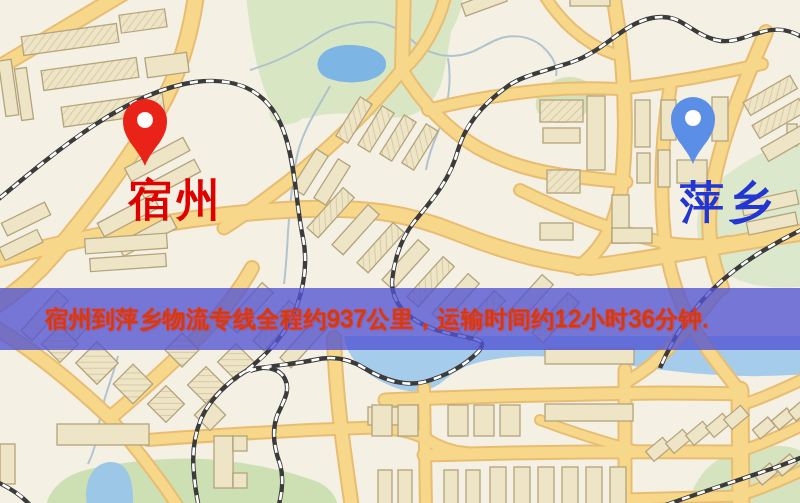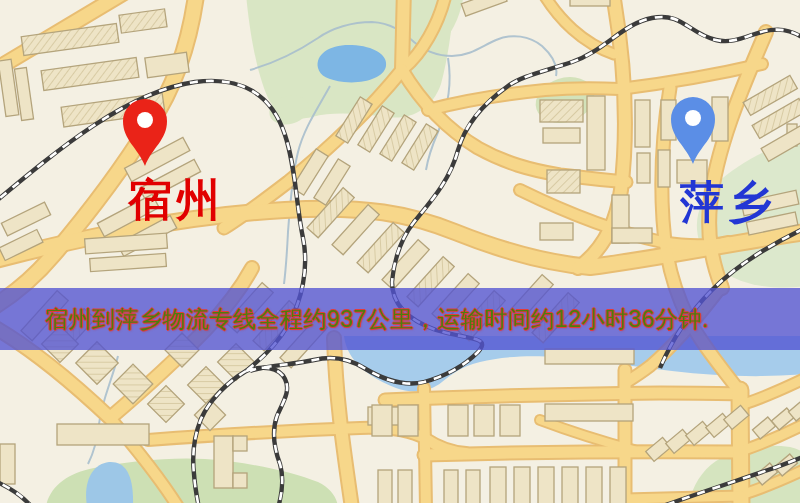--- a/index.html
+++ b/index.html
@@ -17,21 +17,21 @@
     letter-spacing:4px;white-space:nowrap;margin-left:40px;
   }
   .marker-label.origin{left:88px;top:178px;color:#e10000;}
   .marker-label.destination{left:640px;top:180px;color:#2236d4;text-align:right;}
   .route-banner{
     position:absolute;left:0;top:288px;width:800px;height:62px;
     background:rgba(82,83,210,0.78);
     display:flex;align-items:center;box-sizing:border-box;padding-left:45px;
   }
   .route-banner span{
-    font-size:23px;letter-spacing:0.5px;color:#4d7c0f;white-space:nowrap;
+    font-size:23px;letter-spacing:0.5px;color:#c2410c;white-space:nowrap;
     text-shadow:1px 0 0 #e23b3b,-1px 0 0 #e23b3b,0 1px 0 #e23b3b,0 -1px 0 #e23b3b,1px 1px 2px rgba(205,40,40,.55);
   }
 </style>
 </head>
 <body>
 
 <div class="stage">
 
   <svg class="map-art" viewBox="0 0 800 503" aria-hidden="true">
     <defs>

